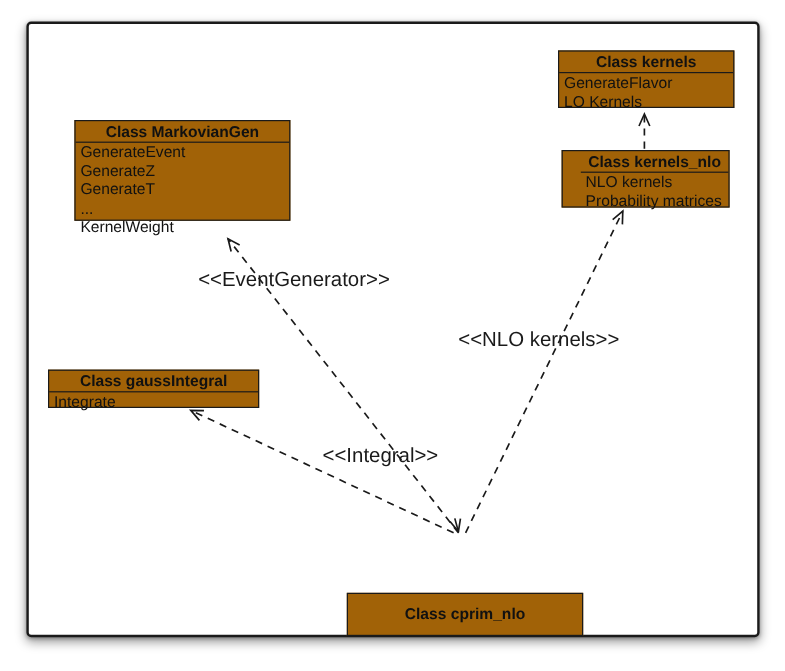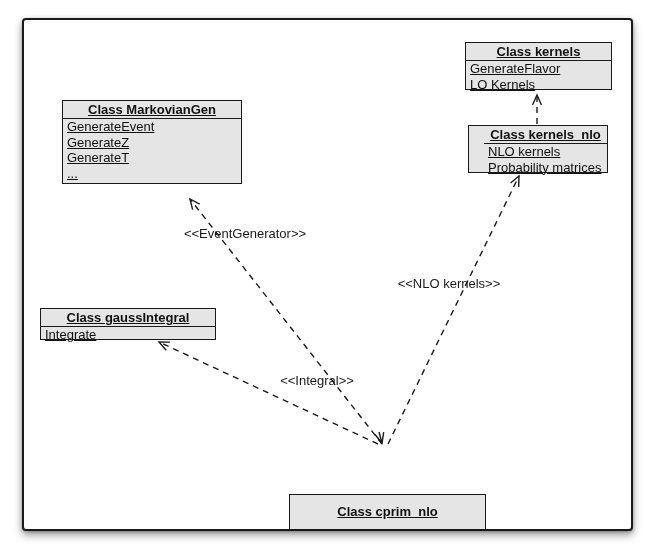--- a/index.html
+++ b/index.html
@@ -26,25 +26,24 @@
     border-radius: 4px;
     box-shadow: 0 4px 9px rgba(0,0,0,0.40), 0 1px 3px rgba(0,0,0,0.25);
   }
   .layer {
     position: absolute;
     left: 0; top: 0;
     width: 100%; height: 100%;
   }
   .class-box {
     position: absolute;
-    background: #e5e5e5;
+    background: #a16207;
     border: 1.5px solid #1a1a1a;
     box-sizing: border-box;
     color: #111111;
-    text-decoration: underline;
   }
   .class-title {
     font-size: 13px;
     font-weight: bold;
     text-align: center;
     line-height: 17px;
     border-bottom: 1.5px solid #1a1a1a;
     padding: 0 4px;
     white-space: nowrap;
   }
@@ -60,21 +59,21 @@
     line-height: 33px;
   }
   #box-markoviangen { left: 38px;  top: 80px;  width: 180px; height: 84px; }
   #box-kernels      { left: 441px; top: 22px;  width: 147px; height: 48px; }
   #box-kernels-nlo  { left: 444px; top: 105px; width: 140px; height: 48px; padding-left: 15px; }
   #box-gaussintegral{ left: 16px;  top: 288px; width: 176px; height: 32px; }
   #box-cprim-nlo    { left: 265px; top: 426px; width: 197px; height: 36px; margin-top: 48px; }
   .dep-label {
     position: absolute;
     transform: translate(-50%, -50%);
-    font-size: 13px;
+    font-size: 17px;
     color: #1a1a1a;
     white-space: nowrap;
   }
   #label-eventgenerator { left: 221px; top: 213px; }
   #label-nlo-kernels    { left: 425px; top: 263px; }
   #label-integral       { left: 293px; top: 360px; }
 </style>
 </head>
 <body>
 
@@ -93,20 +92,21 @@
       <line x1="364" y1="424" x2="495" y2="156" stroke="#1a1a1a" stroke-width="1.4" stroke-dasharray="6,5" marker-end="url(#arrow-open)"></line>
       <line x1="355" y1="412" x2="358" y2="423" stroke="#1a1a1a" stroke-width="1.4" marker-end="url(#arrow-open)"></line>
     </svg>
 
     <div class="class-box" id="box-markoviangen">
       <div class="class-title">Class MarkovianGen</div>
       <div class="class-member">GenerateEvent</div>
       <div class="class-member">GenerateZ</div>
       <div class="class-member">GenerateT</div>
       <div class="class-member">...</div>
+      <div class="class-member">KernelWeight</div>
     </div>
 
     <div class="class-box" id="box-kernels">
       <div class="class-title">Class kernels</div>
       <div class="class-member">GenerateFlavor</div>
       <div class="class-member">LO Kernels</div>
     </div>
 
     <div class="class-box" id="box-kernels-nlo">
       <div class="class-title">Class kernels_nlo</div>

